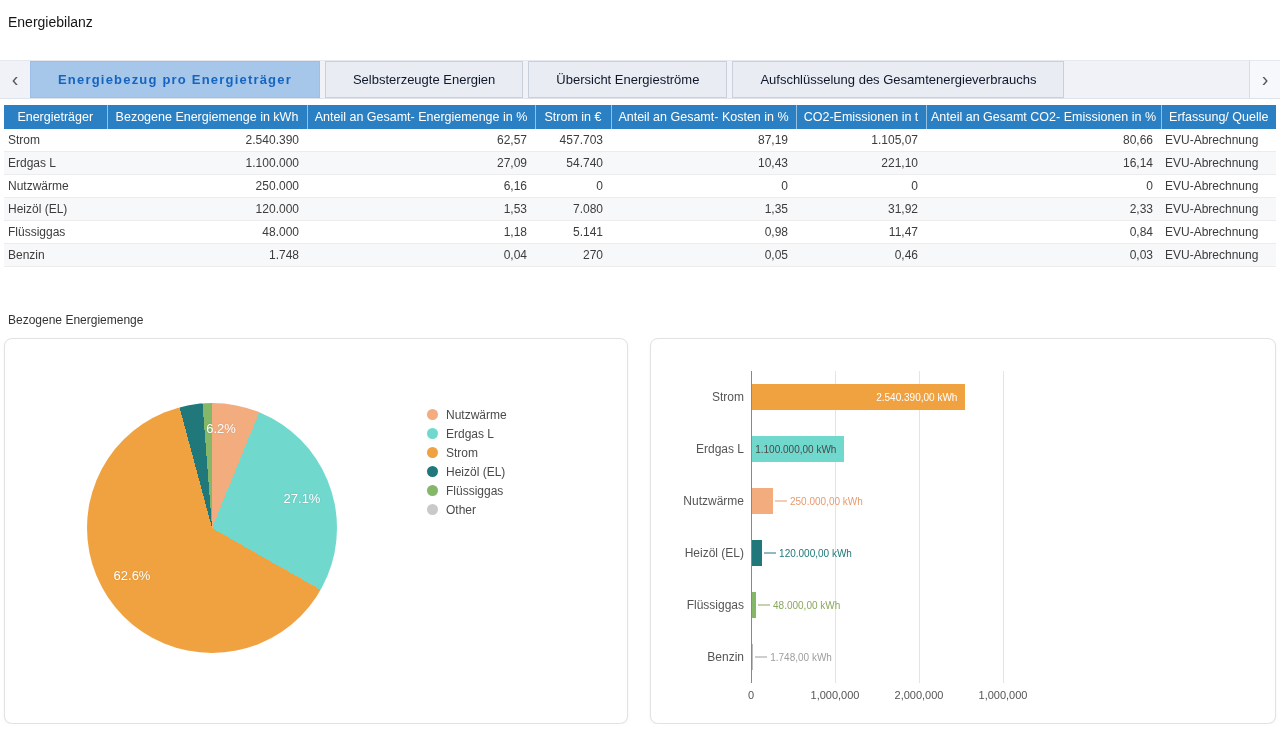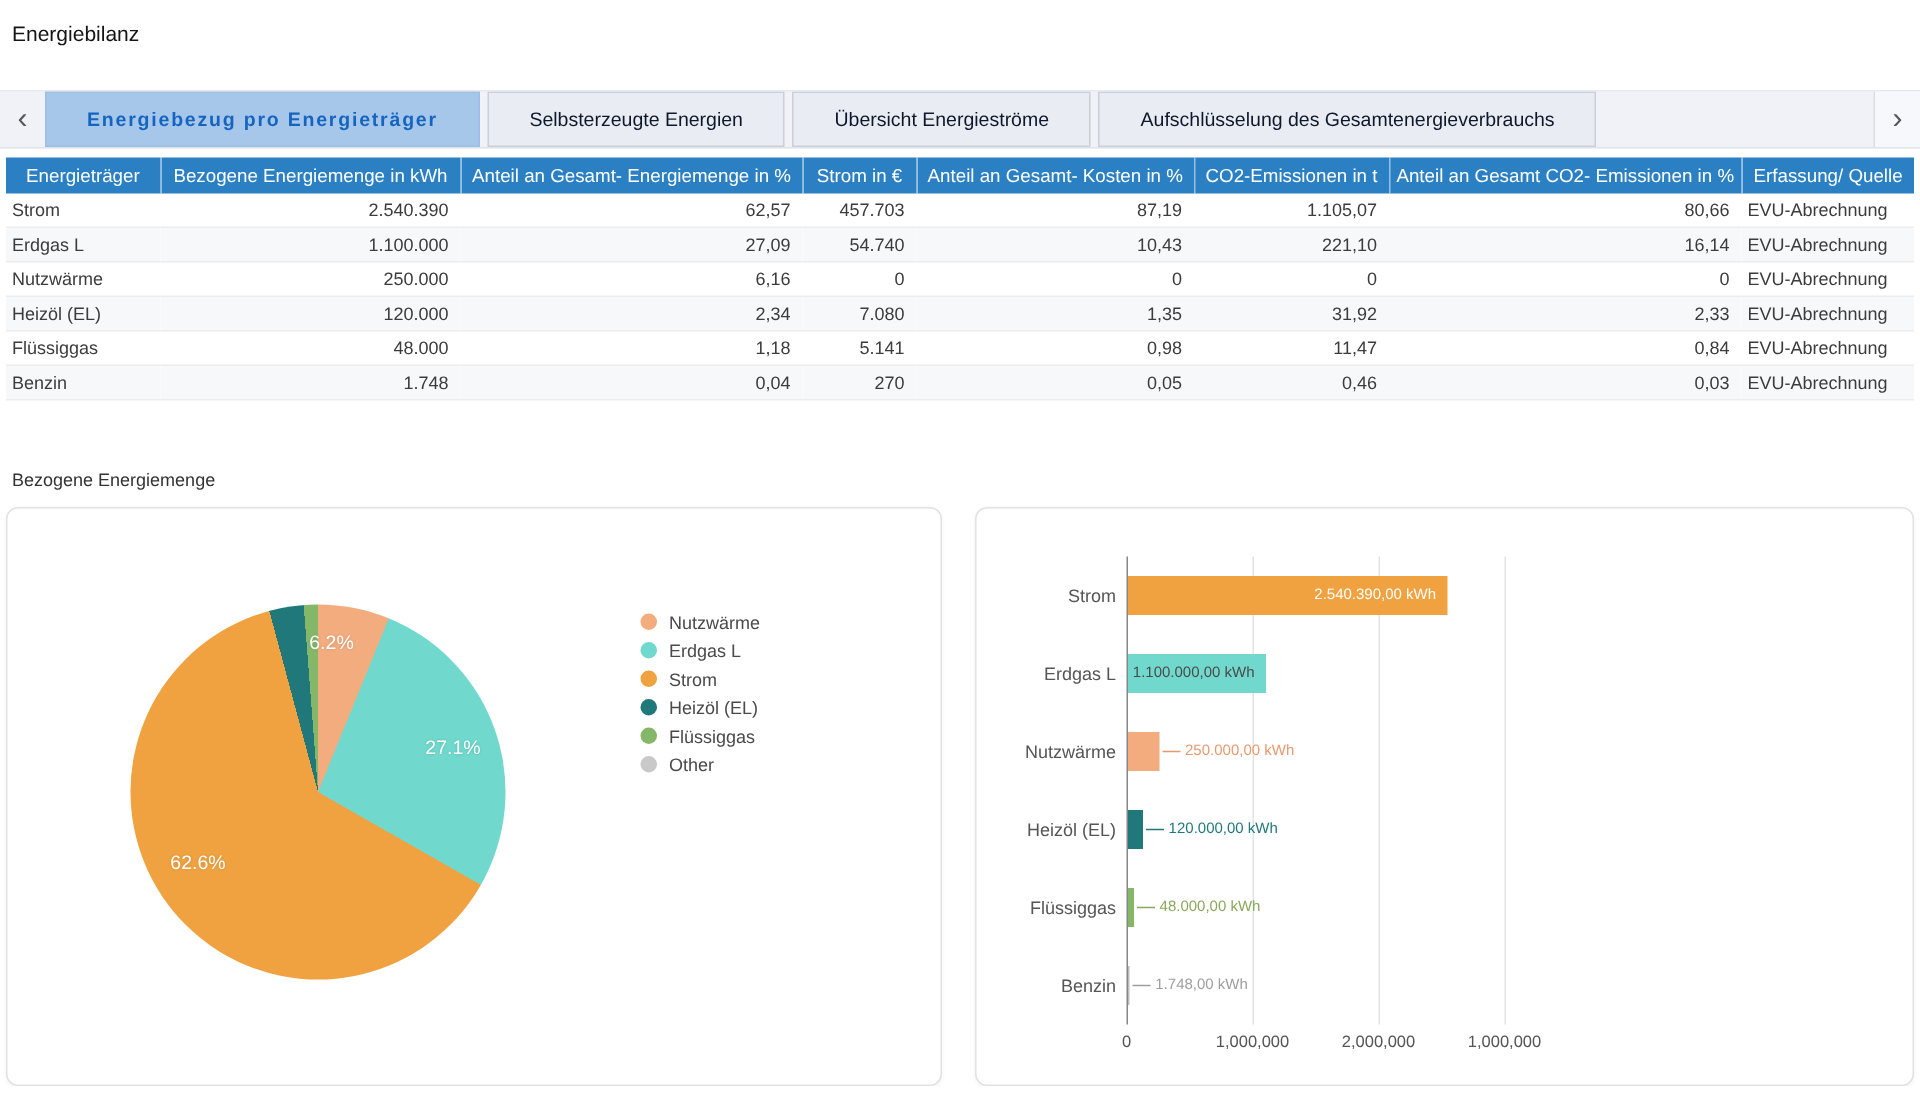--- a/index.html
+++ b/index.html
@@ -143,21 +143,21 @@
         <td class="r">6,16</td>
         <td class="r">0</td>
         <td class="r">0</td>
         <td class="r">0</td>
         <td class="r">0</td>
         <td class="l">EVU-Abrechnung</td>
       </tr>
       <tr>
         <td class="l">Heizöl (EL)</td>
         <td class="r">120.000</td>
-        <td class="r">2,34</td>
+        <td class="r">1,53</td>
         <td class="r">7.080</td>
         <td class="r">1,35</td>
         <td class="r">31,92</td>
         <td class="r">2,33</td>
         <td class="l">EVU-Abrechnung</td>
       </tr>
       <tr>
         <td class="l">Flüssiggas</td>
         <td class="r">48.000</td>
         <td class="r">1,18</td>

